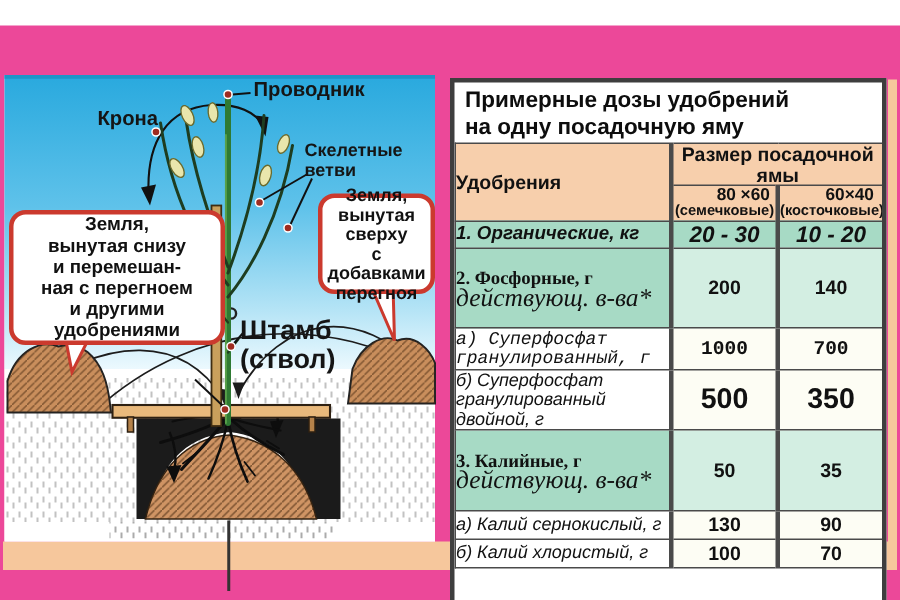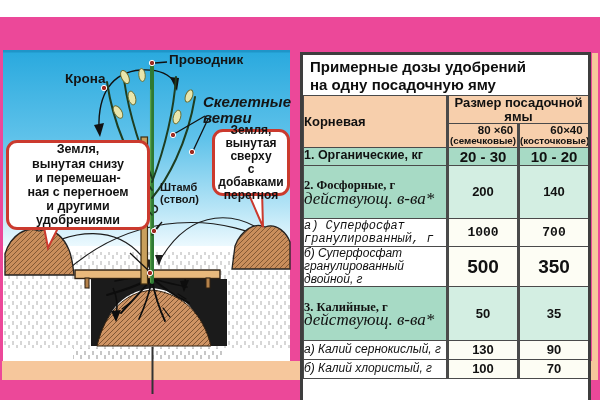--- a/index.html
+++ b/index.html
@@ -8,22 +8,22 @@
   
   .frame-bottom{position:absolute;left:2px;top:344px;width:596px;height:19px;background:#f6c79c;z-index:0;}
   .frame-right{position:absolute;left:592px;top:36px;width:6px;height:326px;background:#f6c79c;z-index:0;}
 
   
   .diagram{position:absolute;left:3px;top:33px;width:287px;height:311px;z-index:1;background:#fff;}
   .diagram svg{position:absolute;left:0;top:0;overflow:visible;}
   .dlbl{position:absolute;color:#151515;font-weight:bold;white-space:pre-line;line-height:1.08;z-index:3;}
   .lbl-leader{left:166px;top:3px;font-size:13.5px;}
   .lbl-crown{left:62px;top:22px;font-size:13.5px;}
-  .lbl-skeletal{left:200px;top:44px;font-size:15px;font-style:italic;}
-  .lbl-trunk{left:157px;top:132px;font-size:11px;}
+  .lbl-skeletal{left:200px;top:44px;font-size:12px;}
+  .lbl-trunk{left:157px;top:161px;font-size:18px;}
   .lbl-rootcollar{left:83px;top:181px;font-size:13px;}
   .callout{position:absolute;background:#fff;border:3px solid #cb3a2e;border-radius:11px;
            color:#111;font-weight:bold;text-align:center;white-space:pre-line;z-index:3;
            display:flex;align-items:center;justify-content:center;box-sizing:border-box;}
   .callout-left{left:3px;top:90px;width:144px;height:90px;font-size:12.5px;line-height:14.2px;}
   .callout-right{left:209px;top:79px;width:78px;height:67px;font-size:12px;line-height:13px;}
 
   
   .table-panel{position:absolute;left:300px;top:35px;width:291px;height:388px;z-index:1;
                background:#fff;border:3px solid #3e3e3e;box-sizing:border-box;overflow:hidden;}
@@ -36,21 +36,21 @@
   .h-fert{font-size:13px;text-align:left;padding-left:6px;font-weight:bold;}
   .h-size{font-size:13px;line-height:13.5px;white-space:pre-line;text-align:center;padding:2px 0;font-weight:bold;}
   .h-col{text-align:center;padding:1px 0;}
   .h-col .sz{display:block;font-size:11.5px;font-weight:bold;line-height:12px;padding-left:25px;}
   .h-col .tp{display:block;font-size:9.8px;font-weight:bold;line-height:10.5px;}
   .lblc{text-align:left;padding:1px 2px 1px 5px;font-weight:bold;font-size:12.5px;
         line-height:13.5px;white-space:pre-line;vertical-align:middle;}
   .sublabel{display:block;font-weight:normal;font-style:italic;font-size:17px;line-height:12px;}
   tr.sub .lblc{font-weight:normal;font-style:italic;font-size:12px;line-height:13px;}
   .val{text-align:center;font-weight:bold;font-size:13px;background:#fdfdf4;vertical-align:middle;}
-  tr.cat td{background:#a7dac5;}
+  tr.cat td{background:#a7dac5;font-style:italic;}
   tr.cat .val{background:#a7dac5;font-size:15px;}
   tr.cat2 .lblc{background:#a7dac5;font-family:Liberation Serif, serif;}
   tr.cat2 .val{background:#d3eee2;}
   tr.vbig .val{font-size:19px;}
   tr.r-h1{height:18px;} tr.r-h2{height:26px;} tr.r-h3{height:28px;font-family:Liberation Mono, monospace;} tr.r-h4{height:38px;}
   tr.r-h5{height:19px;}
 </style>
 </head>
 <body>
 
@@ -209,21 +209,21 @@
 на одну посадочную яму</div>
 
     <table class="fert">
       <colgroup>
           <col style="width:144px">
           <col style="width:71px">
           <col style="width:70px">
         </colgroup>
       <thead>
         <tr>
-          <th class="h-fert" rowspan="2">Корневая</th>
+          <th class="h-fert" rowspan="2">Удобрения</th>
           <th class="h-size sep" colspan="2">Размер посадочной
 ямы</th>
         </tr>
         <tr>
           <th class="h-col sep">
             <span class="sz">80 ×60</span>
             <span class="tp">(семечковые)</span>
           </th>
           <th class="h-col sep">
             <span class="sz">60×40</span>

